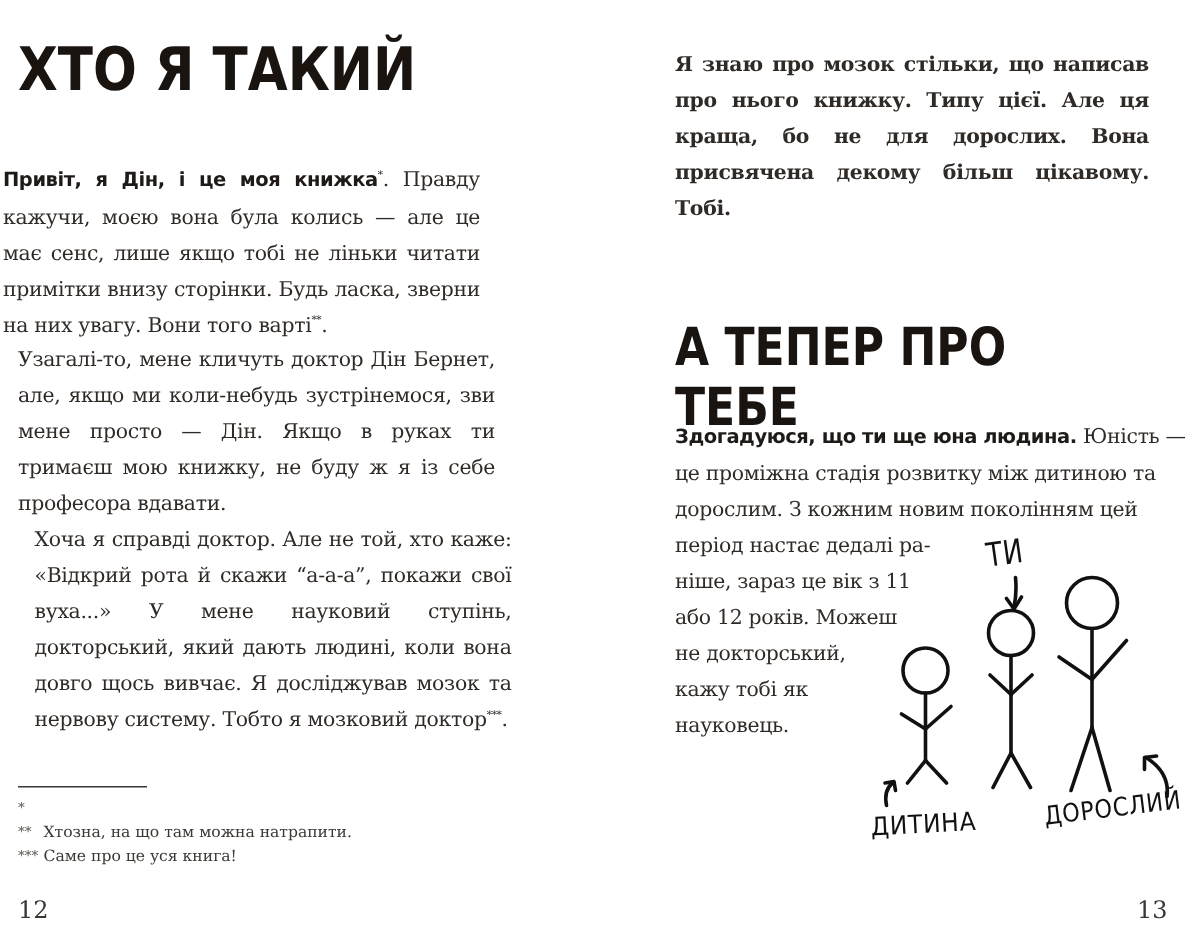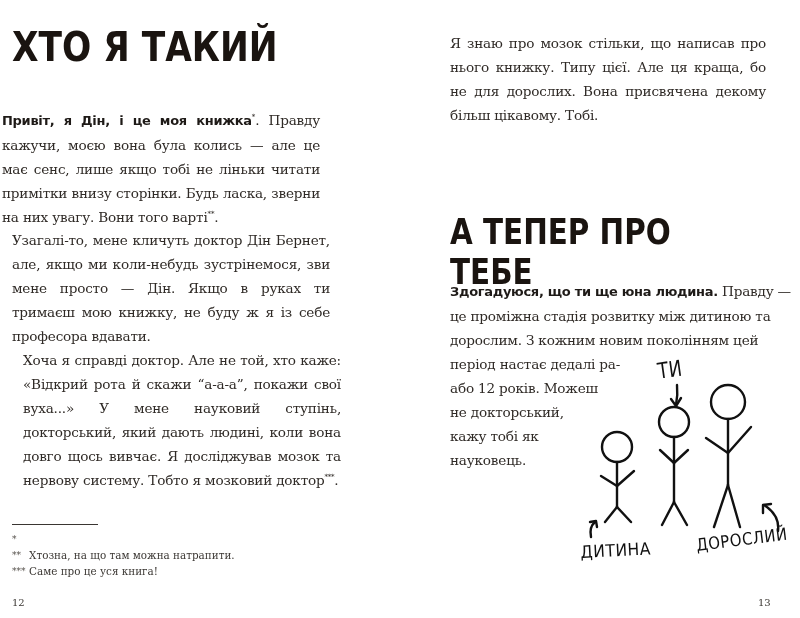--- a/index.html
+++ b/index.html
@@ -26,38 +26,38 @@
     text-align: justify; color: #2f2a26;
     letter-spacing: -0.2px;
   }
   .para b { font-family: "DejaVu Sans", sans-serif; font-weight: bold; color: #1e1a17; font-size: 13px; letter-spacing: -0.3px; }
   .para sup { font-size: 7px; vertical-align: super; line-height: 0; }
 
   #p1 { left: 2px; top: 108px; width: 318px; }
   #p2 { left: 12px; top: 228px; width: 318px; }
   #p3 { left: 12px; top: 348px; width: 318px; margin-left: 11px; }
 
-  #p4 { left: 50px; top: 31px; width: 316px; }
+  #p4 { left: 50px; top: 31px; width: 316px; font-weight: bold; }
   #p5 { left: 50px; top: 279px; width: 316px; }
   #p5 .line { display: block; text-align: left; white-space: nowrap; }
   #p5 .line.just { text-align: justify; text-align-last: justify; }
 
   #footnote-rule {
     position: absolute; left: 12px; top: 524px; width: 86px; height: 0;
     border-top: 1.5px solid #3a3632;
   }
   #footnotes {
     position: absolute; left: 12px; top: 531px; width: 360px;
     font-size: 10.4px; line-height: 16px; color: #3b3733;
   }
   .fn { display: flex; white-space: nowrap; }
   .fn-mark { width: 17px; font-size: 9px; color: #55504b; }
 
   .page-number {
-    position: absolute; top: 597px; font-size: 10px; color: #3a3632;
+    position: absolute; top: 597px; font-size: 16px; color: #3a3632;
   }
   #page-number-left { left: 12px; }
   #page-number-right { left: 358px; }
 
   #illustration {
     position: absolute; left: 170px; top: 355px; width: 230px; height: 230px;
   }
   #illustration svg { position: absolute; left: 0; top: 0; }
   .hand-label {
     position: absolute; font-family: "DejaVu Sans", sans-serif; font-size: 17px;
@@ -96,24 +96,25 @@
 
   <div class="page-number" id="page-number-left">12</div>
 </div>
 
 <div class="page" id="page-right">
   <p class="para" id="p4">Я знаю про мозок стільки, що написав про нього книжку. Типу цієї. Але ця краща, бо не для дорослих. Вона присвячена декому більш цікавому. Тобі.</p>
 
   <h2 class="heading" id="heading-right">А ТЕПЕР ПРО ТЕБЕ</h2>
 
   <p class="para" id="p5">
-    <span class="line just"><b>Здогадуюся, що ти ще юна людина.</b><span> Правду —</span></span>
+    <span class="line just"><b>Здогадуюся, що ти ще юна людина.</b><span> Юність —</span></span>
     <span class="line just">це проміжна стадія розвитку між дитиною та</span>
     <span class="line">дорослим. З кожним новим поколінням цей</span>
     <span class="line">період настає дедалі ра-</span>
+    <span class="line">ніше, зараз це вік з 11</span>
     <span class="line">або 12 років. Можеш</span>
     <span class="line">не докторський,</span>
     <span class="line">кажу тобі як</span>
     <span class="line">науковець.</span>
   </p>
 
   <div id="illustration">
     <svg width="230" height="230" viewBox="0 0 230 230" fill="none" stroke="#111" stroke-width="2.4" stroke-linecap="round" stroke-linejoin="round">
 
       <g>

